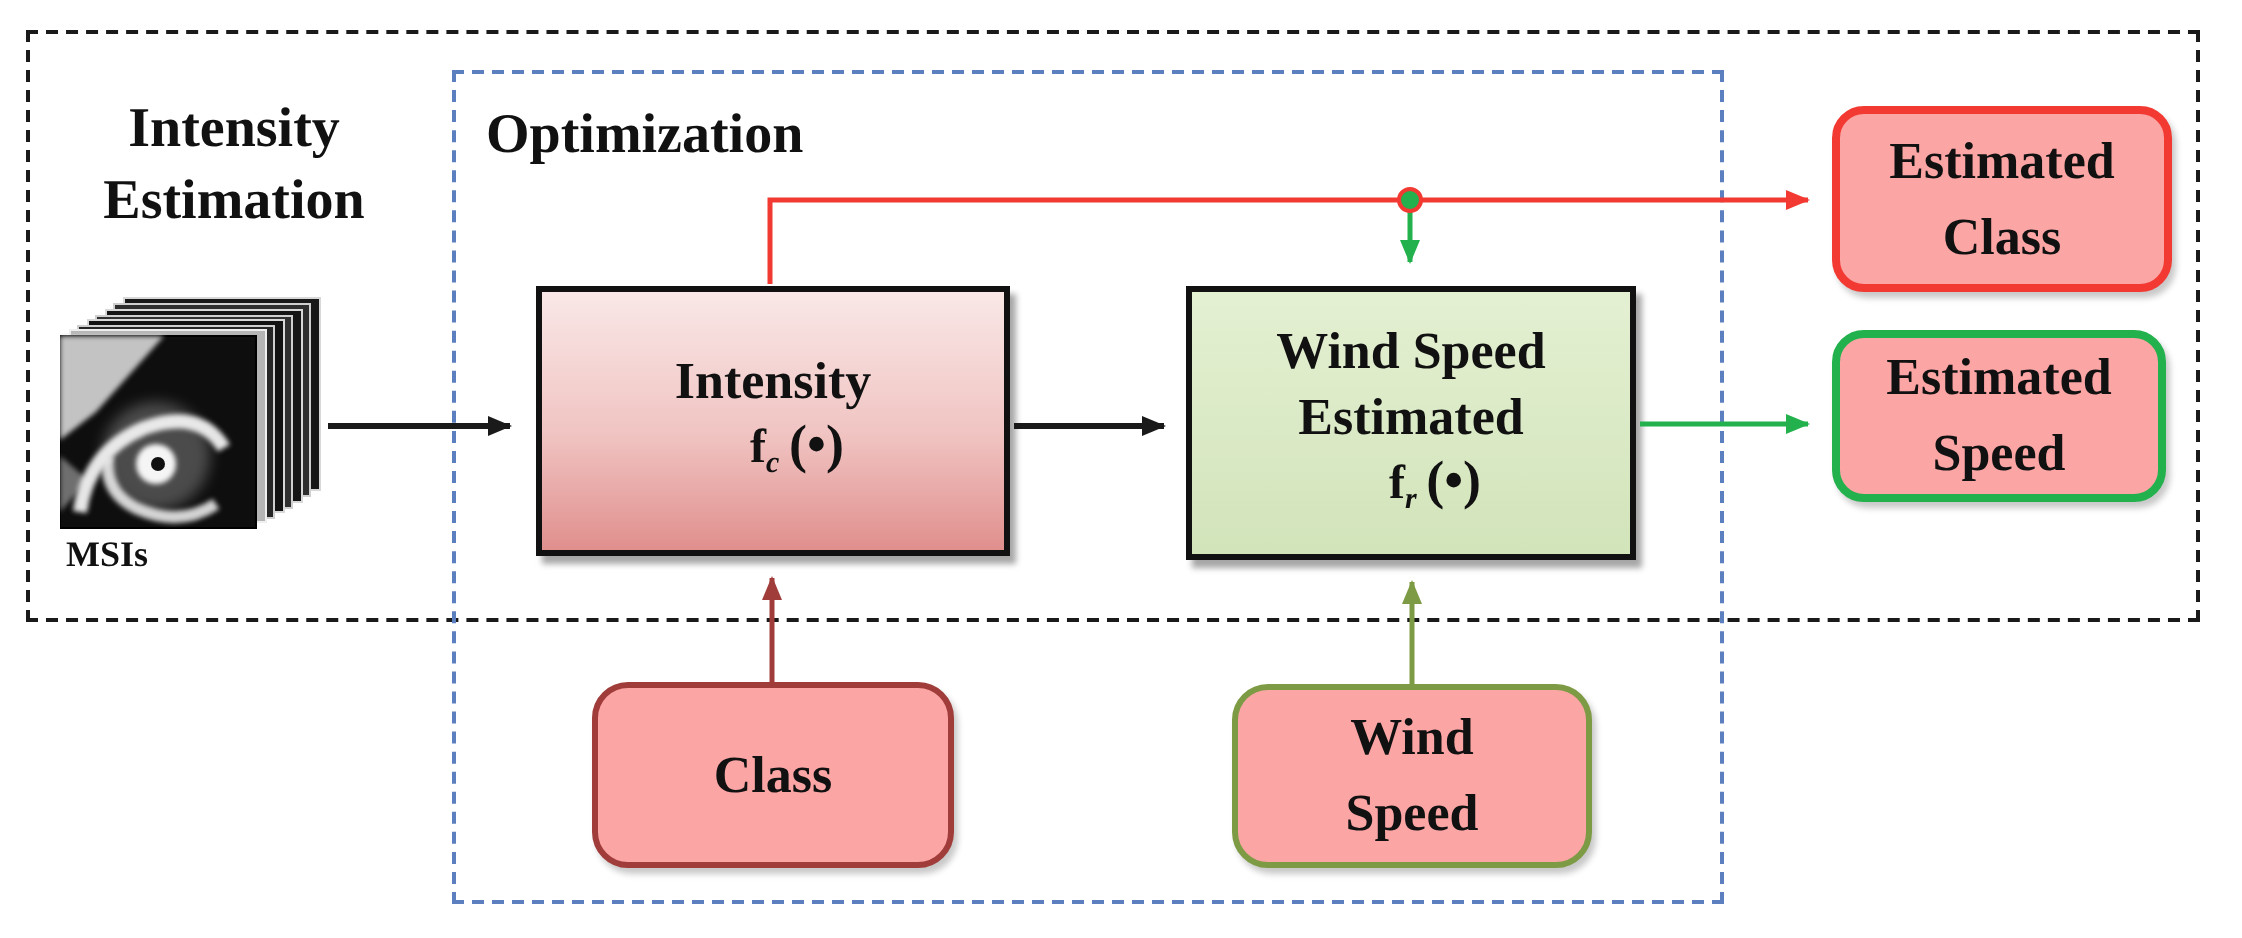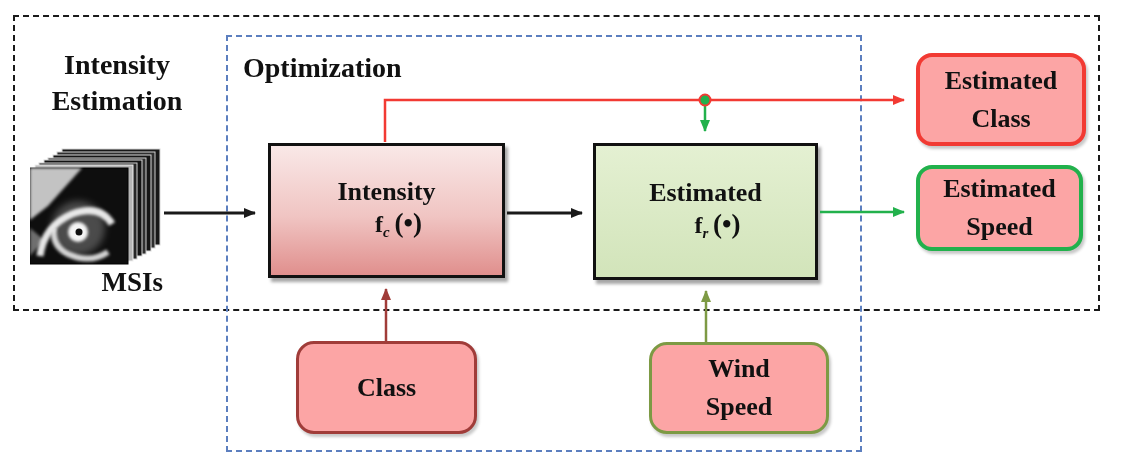--- a/index.html
+++ b/index.html
@@ -12,21 +12,21 @@
     position:relative;width:1121px;height:469px;background:#fff;overflow:hidden;
     font-family:"Liberation Serif","DejaVu Serif",serif;color:#111;
   }
   .region{position:absolute;box-sizing:border-box;background:transparent;}
   .outer-dashed{left:13px;top:15px;width:1087px;height:296px;border:2px dashed var(--ink);}
   .blue-dashed{left:226px;top:35px;width:636px;height:417px;border:2px dashed var(--bluedash);}
   .biglabel{position:absolute;font-weight:bold;font-size:28px;line-height:36px;}
   .label-ie{left:13px;top:47px;width:208px;text-align:center;}
   .label-opt{left:243px;top:50px;}
   .msis-wrap{position:absolute;left:30px;top:144px;width:134px;height:124px;}
-  .msis-label{position:absolute;left:33px;top:267px;width:130px;text-align:right;font-weight:bold;font-size:27px;}
+  .msis-label{position:absolute;left:33px;top:267px;width:130px;text-align:left;font-weight:bold;font-size:18px;}
   .procbox{
     position:absolute;box-sizing:border-box;border:3px solid #111;
     display:flex;flex-direction:column;align-items:center;justify-content:center;
     font-weight:bold;font-size:26px;line-height:33px;text-align:center;
     box-shadow:3px 4px 3px rgba(0,0,0,0.35);
   }
   .box-cat{left:268px;top:143px;width:237px;height:135px;
     background:linear-gradient(180deg,var(--pinktop) 0%,#f0c4c2 55%,var(--pinkbottom) 100%);}
   .box-reg{left:593px;top:143px;width:225px;height:137px;
     background:linear-gradient(180deg,var(--greentop) 0%,var(--greenbottom) 100%);}
@@ -35,21 +35,21 @@
   .funcline .paren{font-size:27px;}
   .roundbox{
     position:absolute;box-sizing:border-box;background:#fca5a5;
     display:flex;flex-direction:column;align-items:center;justify-content:center;
     font-weight:bold;font-size:26px;line-height:38px;text-align:center;
     box-shadow:2px 3px 3px rgba(0,0,0,0.22);
   }
   .box-estclass{left:916px;top:53px;width:170px;height:93px;border:4px solid var(--red);border-radius:16px;}
   .box-estspeed{left:916px;top:165px;width:167px;height:86px;border:4px solid var(--green);border-radius:16px;}
   .box-classlabel{left:296px;top:341px;width:181px;height:93px;border:3px solid var(--darkred);border-radius:18px;}
-  .box-windspeed{left:616px;top:342px;width:180px;height:92px;border:3px solid var(--olive);border-radius:18px;margin-left:33px;}
+  .box-windspeed{left:616px;top:342px;width:180px;height:92px;border:3px solid var(--olive);border-radius:18px;}
   .arrows{position:absolute;left:0;top:0;width:1121px;height:469px;pointer-events:none;}
   .stroke-black{stroke:var(--ink);} .stroke-red{stroke:var(--red);} .stroke-green{stroke:var(--green);}
   .stroke-darkred{stroke:var(--darkred);} .stroke-olive{stroke:var(--olive);}
   .mk-black{fill:var(--ink);} .mk-red{fill:var(--red);} .mk-green{fill:var(--green);}
   .mk-darkred{fill:var(--darkred);} .mk-olive{fill:var(--olive);}
 </style>
 </head>
 <body>
 
 <div class="canvas">
@@ -96,20 +96,21 @@
     </svg>
   </div>
   <div class="msis-label">MSIs</div>
 
   <div class="procbox box-cat">
     <div>Intensity</div>
     <div class="funcline"><span>f</span><sub>c</sub> <span class="paren">(•)</span></div>
   </div>
 
   <div class="procbox box-reg">
+    <div>Wind Speed</div>
     <div>Estimated</div>
     <div class="funcline"><span>f</span><sub>r</sub> <span class="paren">(•)</span></div>
   </div>
 
   <div class="roundbox box-estclass">
     <div>Estimated</div>
     <div>Class</div>
   </div>
 
   <div class="roundbox box-estspeed">

